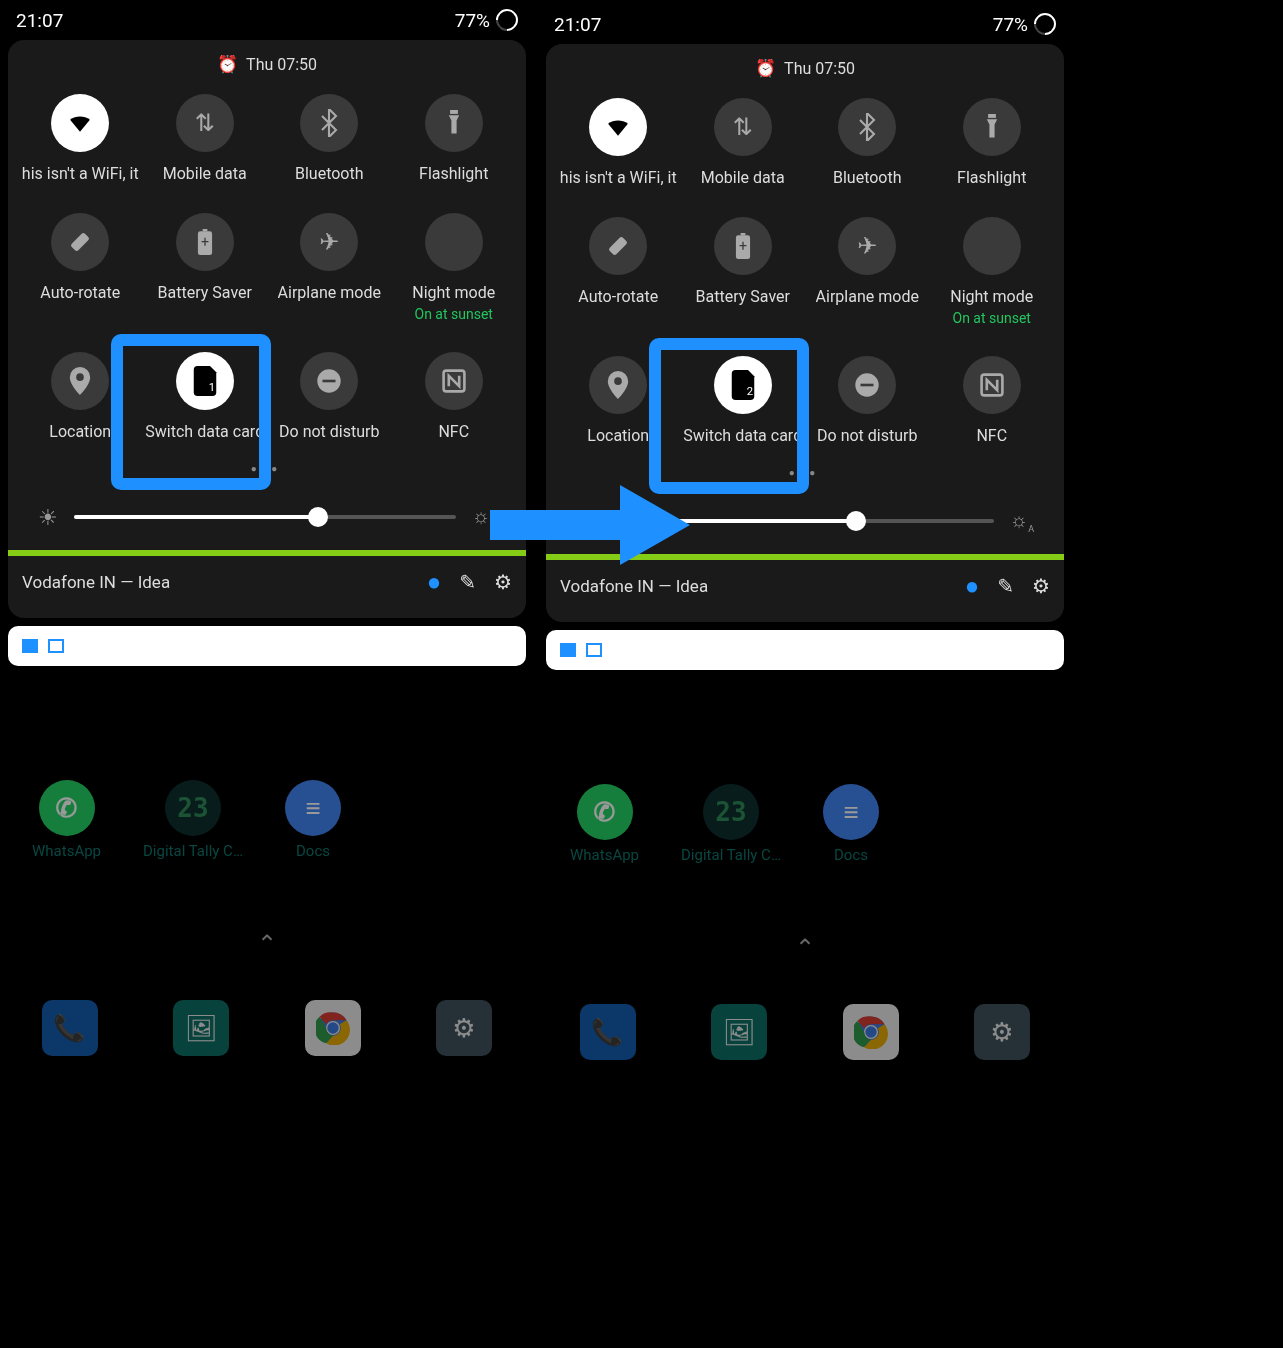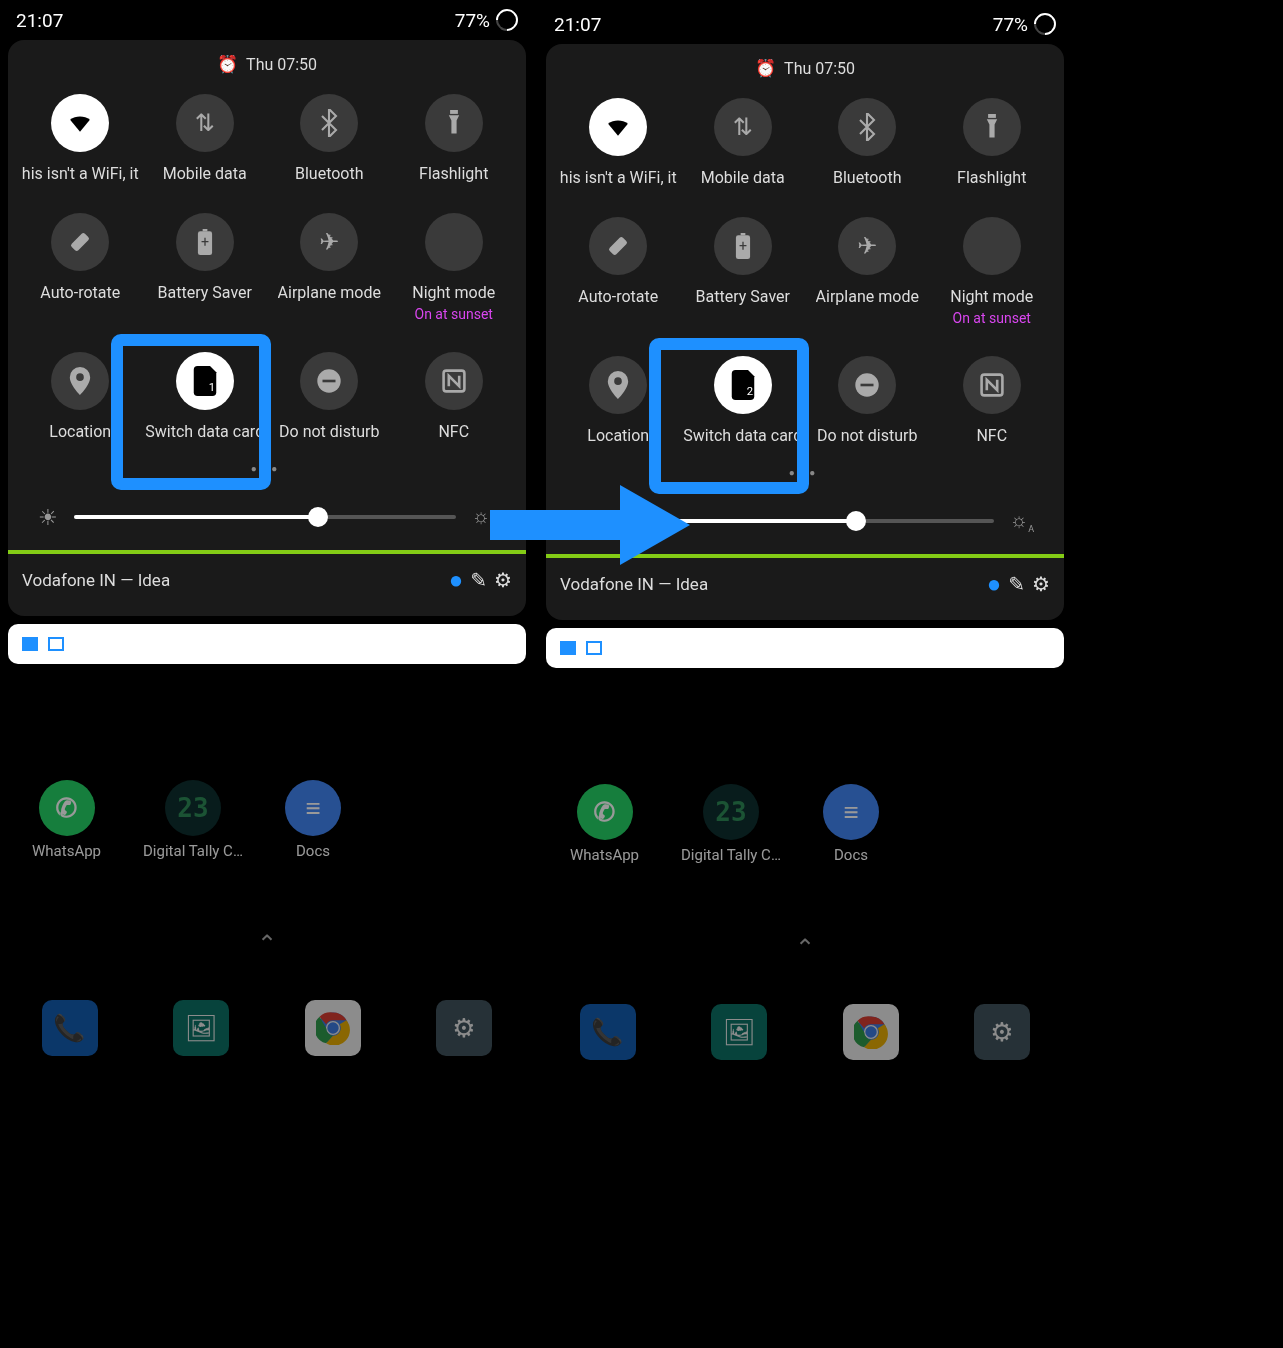--- a/index.html
+++ b/index.html
@@ -84,21 +84,21 @@
 .tile-label {
   color: #ddd;
   font-size: 16px;
   text-align: center;
   white-space: nowrap;
   overflow: hidden;
   text-overflow: ellipsis;
   max-width: 120px;
 }
 .tile-sub {
-  color: #d946ef;
+  color: #22c55e;
   font-size: 14px;
   text-align: center;
   margin-top: -8px;
 }
 
 .highlight-box {
   position: absolute;
   border: 12px solid #1e90ff;
   border-radius: 10px;
   width: 160px;
@@ -135,25 +135,25 @@
   position: absolute;
   left: 64%;
   top: 50%;
   transform: translate(-50%, -50%);
   width: 20px; height: 20px;
   background: #fff;
   border-radius: 50%;
 }
 
 .qs-footer {
-  border-top: 4px solid #84cc16;
+  border-top: 6px solid #84cc16;
   display: flex;
   align-items: center;
   padding: 12px 14px;
-  gap: 7px;
+  gap: 18px;
   color: #ddd;
 }
 .carrier { flex: 1; font-size: 17px; }
 .footer-ico { font-size: 20px; color: #ddd; cursor: pointer; }
 .user-ico { color: #1e90ff; font-size: 24px; }
 
 .notif-card {
   background: #fff;
   border-radius: 10px;
   margin: 8px 6px 0;
@@ -200,21 +200,21 @@
 .app-ico {
   width: 56px; height: 56px;
   border-radius: 50%;
   display: flex;
   align-items: center;
   justify-content: center;
   font-size: 26px;
   color: #fff;
   font-weight: bold;
 }
-.app-label { color: #ffffff; font-size: 15px; max-width: 100px; overflow: hidden; text-overflow: ellipsis; white-space: nowrap; }
+.app-label { color: #0f766e; font-size: 15px; max-width: 100px; overflow: hidden; text-overflow: ellipsis; white-space: nowrap; }
 
 .chevron-up {
   position: absolute;
   top: 930px;
   left: 50%;
   transform: translateX(-50%);
   color: #aaa;
   font-size: 24px;
   opacity: 0.6;
 }

